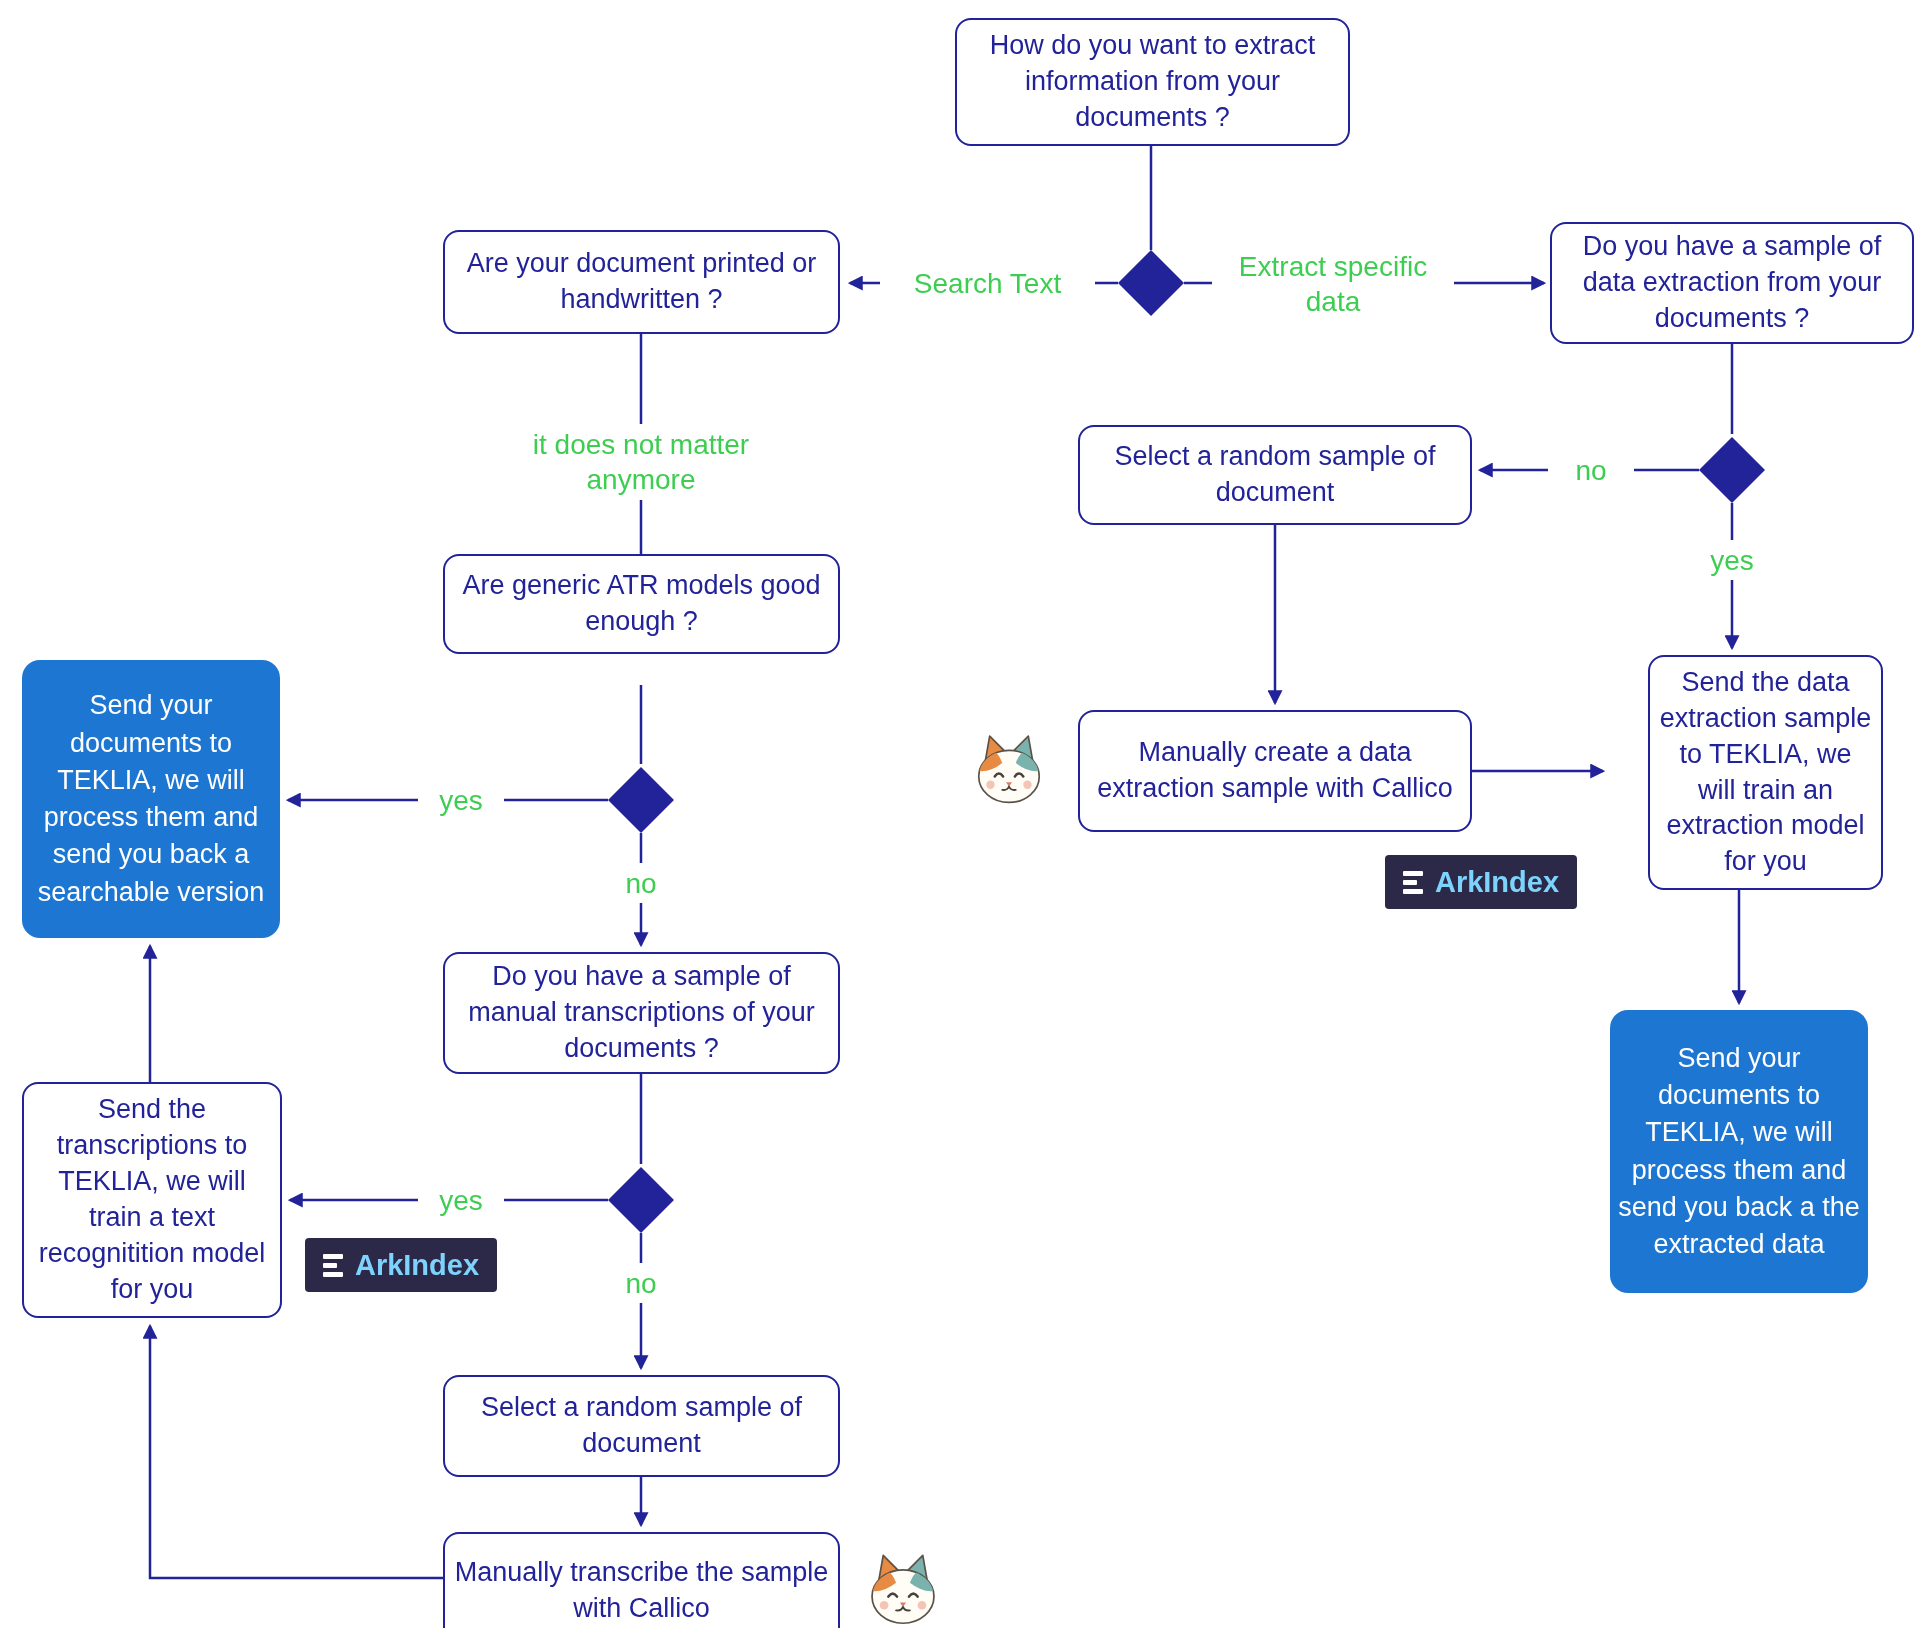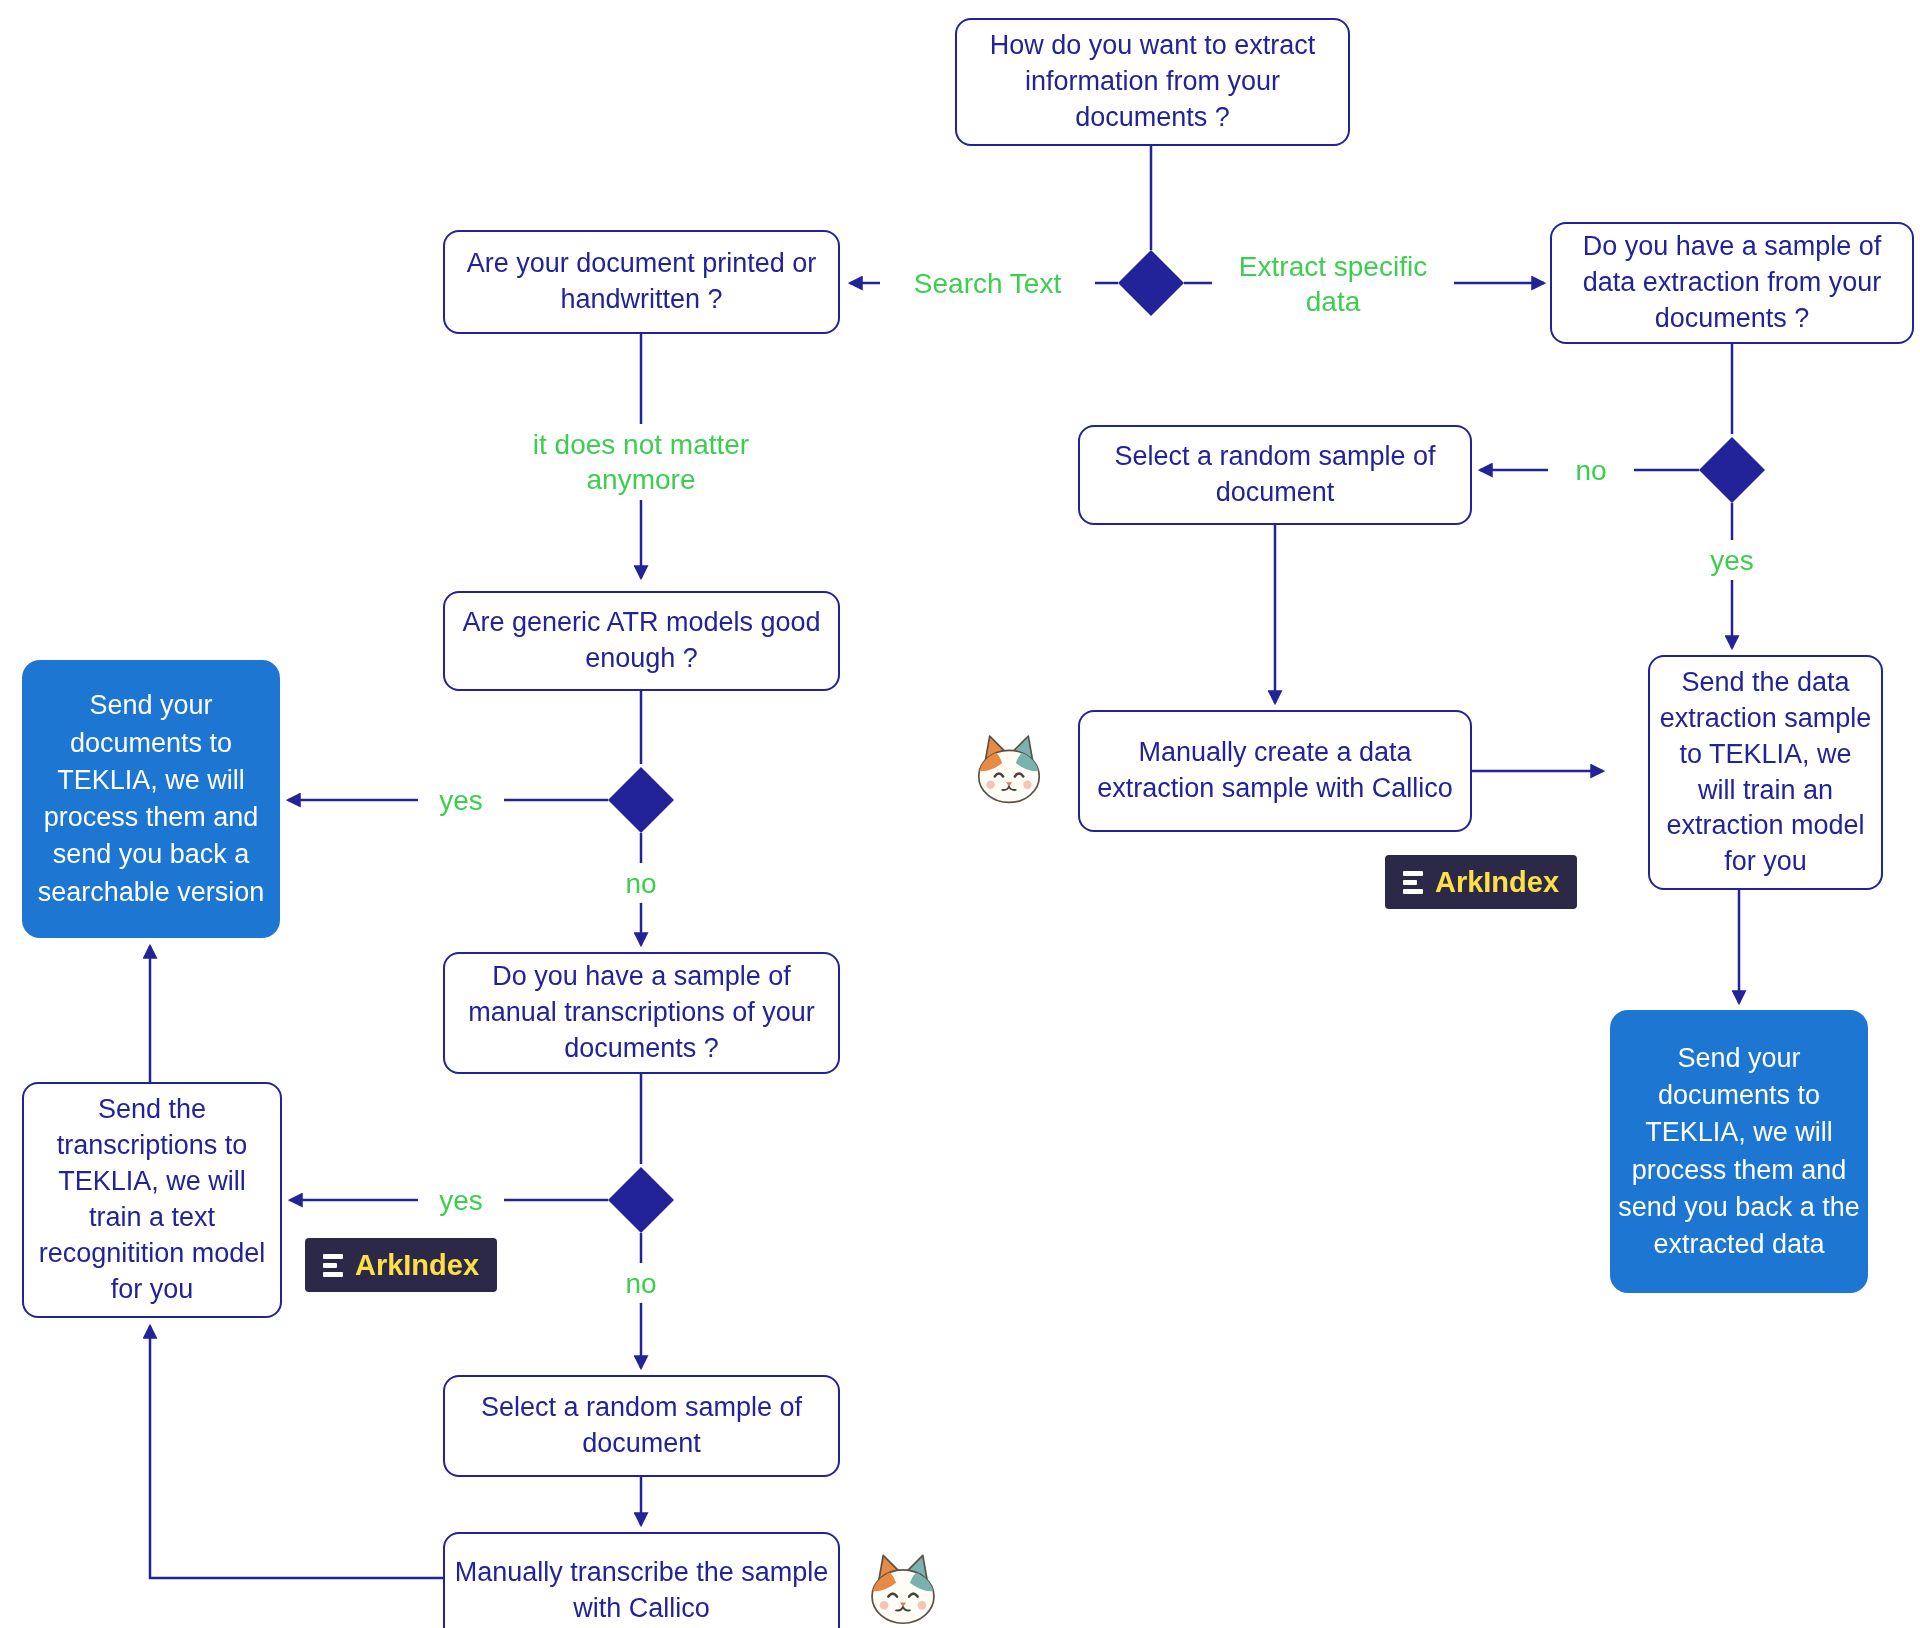--- a/index.html
+++ b/index.html
@@ -24,21 +24,21 @@
     background:var(--blue);border:none;color:#ffffff;border-radius:18px;
     line-height:1.38;
   }
   .elabel{
     position:absolute;color:var(--green);font-size:28px;line-height:1.25;
     text-align:center;background:#fff;font-weight:500;display:flex;
     align-items:center;justify-content:center;z-index:2;box-sizing:border-box;
   }
   .badge{
     position:absolute;display:flex;align-items:center;justify-content:center;
-    gap:12px;background:var(--badge);color:#fde047;border-radius:4px;
+    gap:12px;background:var(--badge);color:#7dd3fc;border-radius:4px;
     font-size:29px;font-weight:600;z-index:3;box-sizing:border-box;padding:0 10px;
   }
   .ark-icon{display:inline-flex;flex-direction:column;gap:4px;}
   .ark-icon i{display:block;height:5px;background:#fff;border-radius:1px;}
   .ark-icon i:nth-child(1){width:20px;}
   .ark-icon i:nth-child(2){width:14px;}
   .ark-icon i:nth-child(3){width:20px;}
   .cat{position:absolute;z-index:3;}
 </style>
 </head>
@@ -103,21 +103,21 @@
       <polygon points="1732,437 1765,470 1732,503 1699,470"></polygon>
     </g>
   </svg>
 
   <div class="node" style="left:955px;top:18px;width:395px;height:128px">How do you want to extract information from your documents ?</div>
 
   <div class="node" style="left:443px;top:230px;width:397px;height:104px">Are your document printed or handwritten ?</div>
 
   <div class="node" style="left:1550px;top:222px;width:364px;height:122px">Do you have a sample of data extraction from your documents ?</div>
 
-  <div class="node" style="left:443px;top:591px;width:397px;height:100px">Are generic ATR models good enough ?</div>
+  <div class="node" style="left:443px;top:554px;width:397px;height:100px">Are generic ATR models good enough ?</div>
 
   <div class="node filled" style="left:22px;top:660px;width:258px;height:278px">Send your documents to TEKLIA, we will process them and send you back a searchable version</div>
 
   <div class="node" style="left:443px;top:952px;width:397px;height:122px">Do you have a sample of manual transcriptions of your documents ?</div>
 
   <div class="node" style="left:22px;top:1082px;width:260px;height:236px">Send the transcriptions to TEKLIA, we will train a text recognitition model for you</div>
 
   <div class="node" style="left:443px;top:1375px;width:397px;height:102px">Select a random sample of document</div>
 
   <div class="node" style="left:443px;top:1532px;width:397px;height:118px">Manually transcribe the sample with Callico</div>

